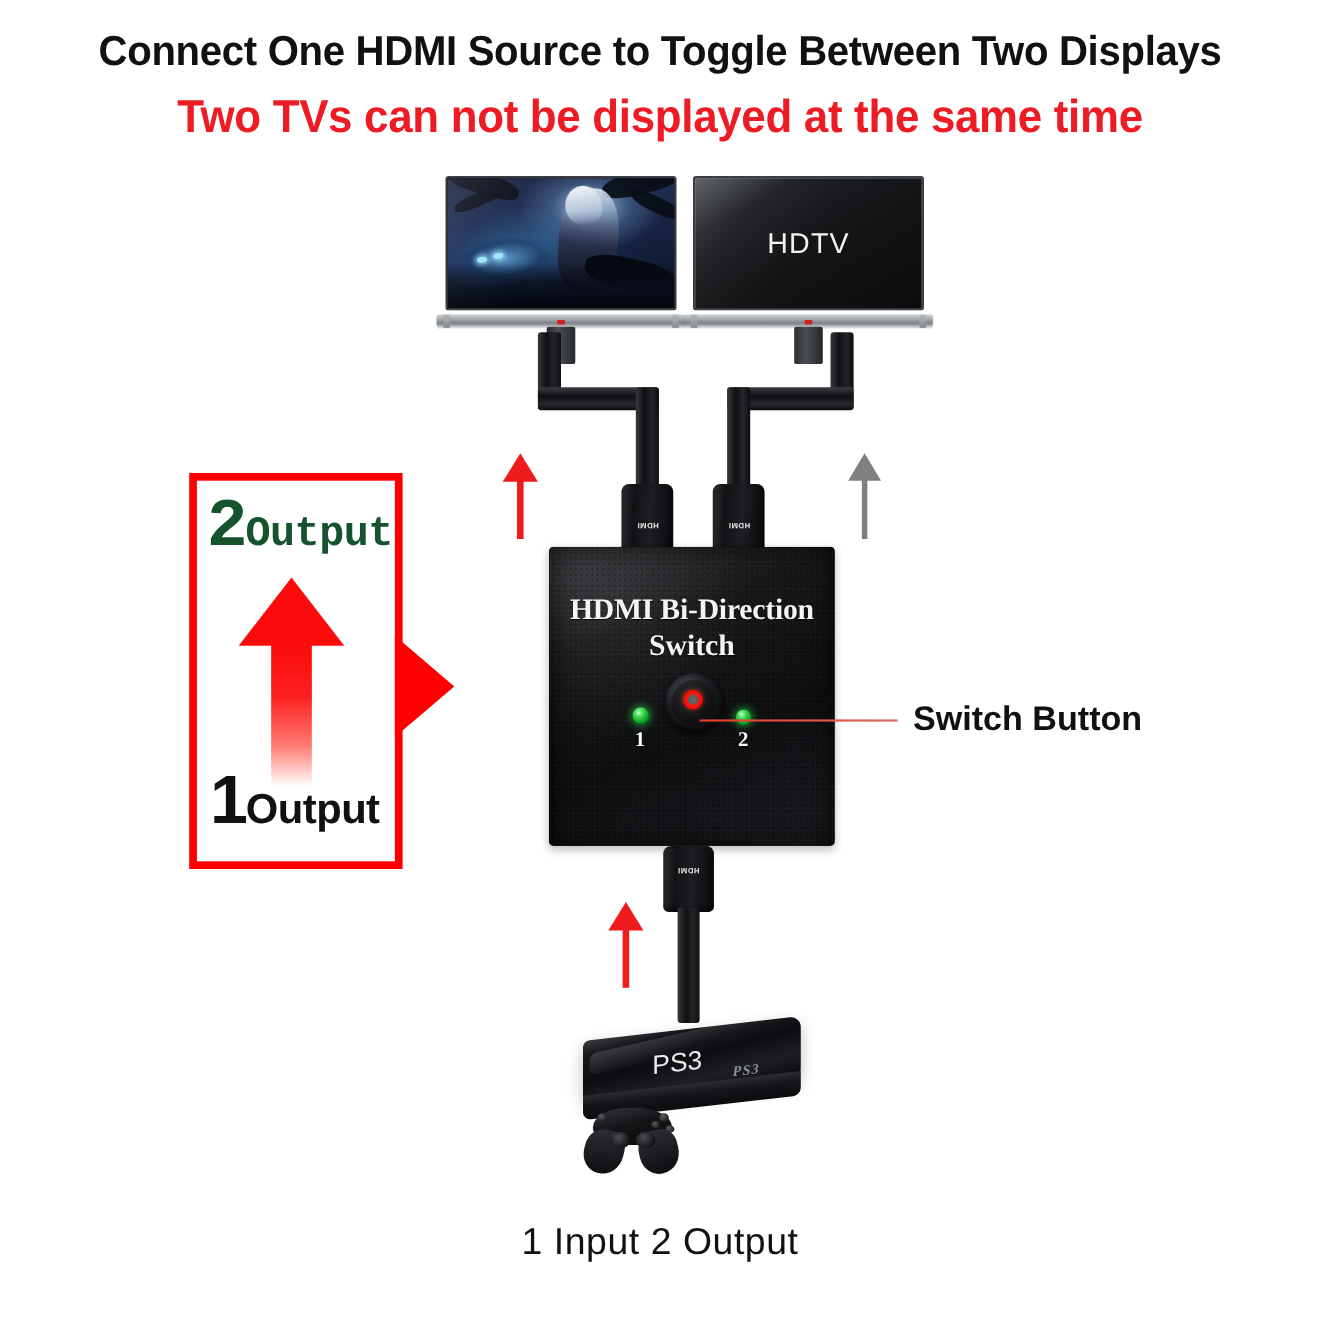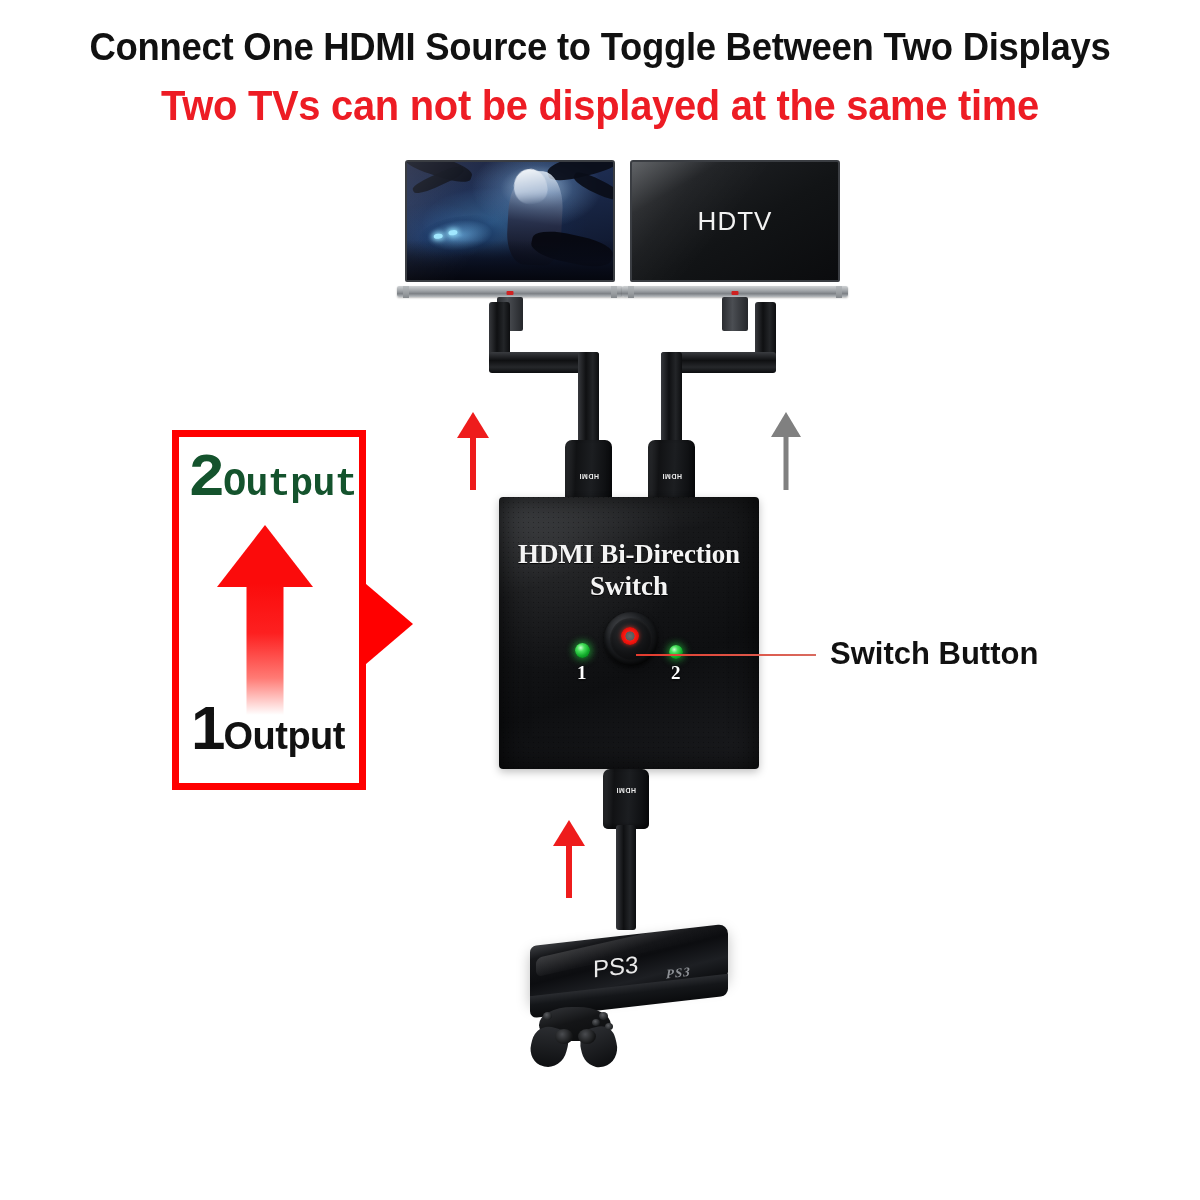--- a/index.html
+++ b/index.html
@@ -435,14 +435,15 @@
       <div class="pad-grip" style="left:66px; top:24px; width:36px; height:40px; transform:rotate(-14deg);"></div>
       <div class="pad-stick" style="left:40px; top:26px; width:18px; height:15px;"></div>
       <div class="pad-stick" style="left:63px; top:26px; width:18px; height:15px;"></div>
       <div class="pad-dot" style="left:28px; top:9px; width:9px; height:8px;"></div>
       <div class="pad-dot" style="left:84px; top:9px; width:9px; height:8px;"></div>
       <div class="pad-dot" style="left:77px; top:16px; width:8px; height:7px;"></div>
       <div class="pad-dot" style="left:90px; top:20px; width:8px; height:7px;"></div>
     </div>
   </div>
 
+  <div id="caption" style="top:1110px;">1 Input 2 Output</div>
 
 </div>
 
 </body></html>

